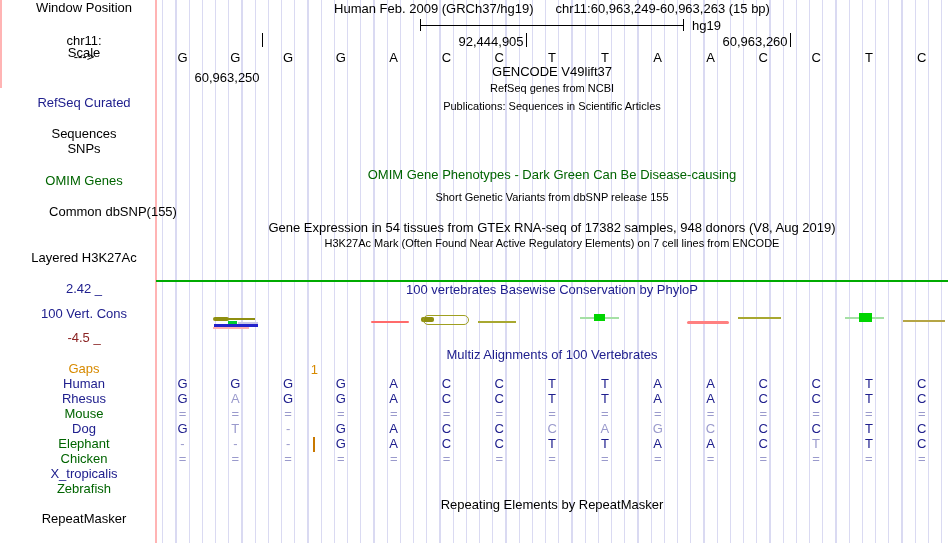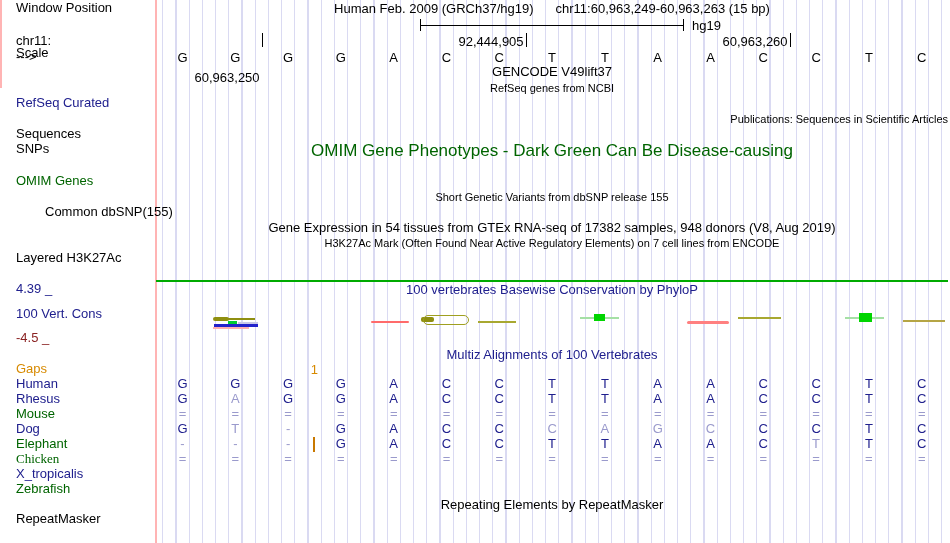--- a/index.html
+++ b/index.html
@@ -11,21 +11,21 @@
   .grid-layer{
     position:absolute;left:156px;top:0;width:794px;height:543px;
     background-image:repeating-linear-gradient(90deg,
       transparent 0px,transparent 6.2px,
       #dadaf2 6.2px,#dadaf2 7.4px,
       transparent 7.4px,transparent 13.2px);
     pointer-events:none;
   }
   .v-divider{position:absolute;top:0;left:155px;width:1.5px;height:543px;background:#ffb4b4;}
   .left-edge{position:absolute;top:0;left:0;width:1.5px;height:88px;background:#ffb4b4;}
-  .slabel{position:absolute;left:16px;width:152px;text-align:left;white-space:nowrap;line-height:14px;}
+  .slabel{position:absolute;left:8px;width:152px;text-align:center;white-space:nowrap;line-height:14px;}
   .center-msg{position:absolute;left:156px;width:792px;text-align:center;white-space:nowrap;line-height:14px;}
   .c-black{color:#000000;}
   .c-navy{color:#20208e;}
   .c-green{color:#006400;}
   .c-orange{color:#d78a00;}
   .c-darkred{color:#8b2323;}
   .hdr{position:absolute;top:1px;left:156px;width:792px;text-align:center;white-space:nowrap;}
   .hdr .gap{display:inline-block;width:22px;}
   .scale-label{position:absolute;left:264px;width:150px;top:18px;text-align:right;white-space:nowrap;}
   .scale-line{position:absolute;left:420px;top:25px;width:264px;height:1px;background:#000;}
@@ -64,30 +64,30 @@
       <div class="slabel c-black" style="top: 1px;">Window Position</div>
       <div class="slabel c-black" style="top: 18px; margin-top: 28px;">Scale</div>
       <div class="slabel c-black" style="top: 34px;">chr11:</div>
       <div class="slabel c-black" style="top: 50px;">---&gt;</div>
       <div class="slabel c-navy" style="top: 96px;">RefSeq Curated</div>
       <div class="slabel c-black" style="top: 127px;">Sequences</div>
       <div class="slabel c-black" style="top: 142px;">SNPs</div>
       <div class="slabel c-green" style="top: 174px;">OMIM Genes</div>
       <div class="slabel c-black" style="top: 205px; padding-left: 29px;">Common dbSNP(155)</div>
       <div class="slabel c-black" style="top: 251px;">Layered H3K27Ac</div>
-      <div class="slabel c-navy" style="top: 282px;">4.39 _</div>
+      <div class="slabel c-navy" style="top: 282px;">2.42 _</div>
       <div class="slabel c-navy" style="top: 307px;">100 Vert. Cons</div>
       <div class="slabel c-darkred" style="top: 331px;">-4.5 _</div>
       <div class="slabel c-orange" style="top: 362px;">Gaps</div>
       <div class="slabel c-navy" style="top: 377px;">Human</div>
       <div class="slabel c-navy" style="top: 392px;">Rhesus</div>
       <div class="slabel c-green" style="top: 407px;">Mouse</div>
       <div class="slabel c-navy" style="top: 422px;">Dog</div>
       <div class="slabel c-green" style="top: 437px;">Elephant</div>
-      <div class="slabel c-green" style="top: 452px; font-family: Liberation Serif, serif;">Chicken</div>
+      <div class="slabel c-green" style="top: 452px;">Chicken</div>
       <div class="slabel c-navy" style="top: 467px;">X_tropicalis</div>
       <div class="slabel c-green" style="top: 482px;">Zebrafish</div>
       <div class="slabel c-black" style="top: 512px;">RepeatMasker</div>
     </div>
   <div id="ruler-ticks">
       <div class="ruler-label" style="left: 119.6px; margin-top: 36px;">60,963,250</div>
       <div class="ruler-bar" style="left: 261.6px;"></div>
       <div class="ruler-label" style="left: 383.6px;">92,444,905</div>
       <div class="ruler-bar" style="left: 525.6px;"></div>
       <div class="ruler-label" style="left: 647.6px;">60,963,260</div>
@@ -106,22 +106,22 @@
       <span class="seq-letter" style="left: 631.2px;">A</span>
       <span class="seq-letter" style="left: 684px;">A</span>
       <span class="seq-letter" style="left: 736.8px;">C</span>
       <span class="seq-letter" style="left: 789.6px;">C</span>
       <span class="seq-letter" style="left: 842.4px;">T</span>
       <span class="seq-letter" style="left: 895.2px;">C</span>
     </div>
   <div id="messages">
       <div class="center-msg c-black" style="top: 65px; font-size: 13px;">GENCODE V49lift37</div>
       <div class="center-msg c-black" style="top: 81px; font-size: 11px;">RefSeq genes from NCBI</div>
-      <div class="center-msg c-black" style="top: 112px; font-size: 11px; text-align: right;">Publications: Sequences in Scientific Articles</div>
-      <div class="center-msg c-green" style="top: 144px; font-size: 17px;">OMIM Gene Phenotypes - Dark Green Can Be Disease-causing</div>
+      <div class="center-msg c-black" style="top: 99px; font-size: 11px;">Publications: Sequences in Scientific Articles</div>
+      <div class="center-msg c-green" style="top: 168px; font-size: 13px;">OMIM Gene Phenotypes - Dark Green Can Be Disease-causing</div>
       <div class="center-msg c-black" style="top: 190px; font-size: 11px;">Short Genetic Variants from dbSNP release 155</div>
       <div class="center-msg c-black" style="top: 221px; font-size: 13px;">Gene Expression in 54 tissues from GTEx RNA-seq of 17382 samples, 948 donors (V8, Aug 2019)</div>
       <div class="center-msg c-black" style="top: 236px; font-size: 11px;">H3K27Ac Mark (Often Found Near Active Regulatory Elements) on 7 cell lines from ENCODE</div>
       <div class="center-msg c-navy" style="top: 283px; font-size: 13px;">100 vertebrates Basewise Conservation by PhyloP</div>
       <div class="center-msg c-navy" style="top: 348px; font-size: 13px;">Multiz Alignments of 100 Vertebrates</div>
       <div class="center-msg c-black" style="top: 498px; font-size: 13px;">Repeating Elements by RepeatMasker</div>
     </div>
 
   <div class="cons-topline"></div>
   <div id="cons-marks">

